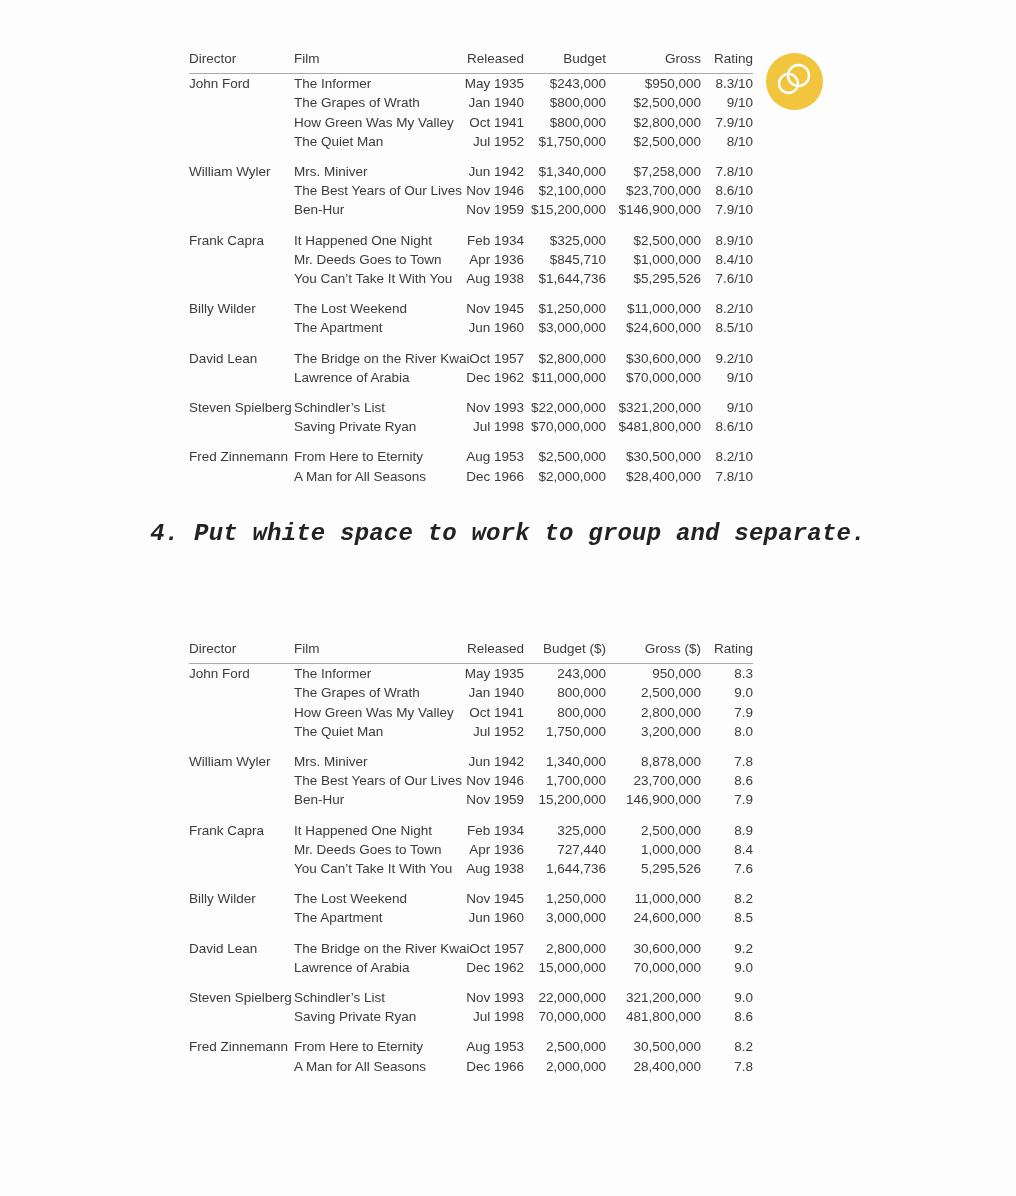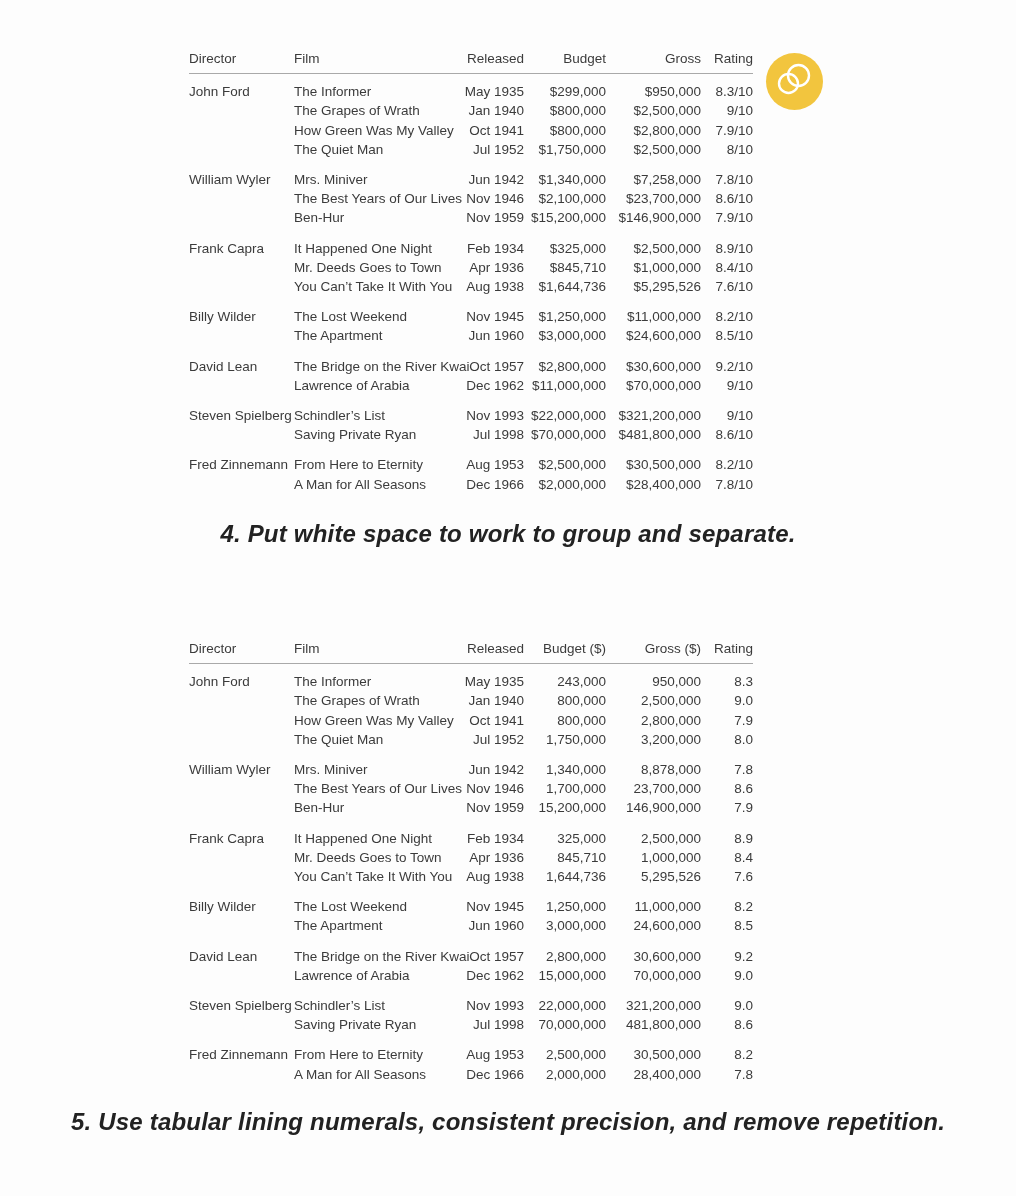--- a/index.html
+++ b/index.html
@@ -16,28 +16,28 @@
   #table2 { top:639px; }
 
   .thead, .row {
     display:grid;
     grid-template-columns:105px 168px 62px 82px 95px 52px;
     line-height:19.2px;
     white-space:nowrap;
   }
   .thead .th { padding-bottom:5px; border-bottom:1px solid #a9a9a9; }
   .c-right { text-align:right; }
-  .tbody { margin-top:8px; }
+  .tbody { }
   .group + .group { margin-top:11px; }
   .cell { overflow:visible; }
 
   .caption {
     position:absolute; left:0; right:0;
     text-align:center;
-    font-family:Liberation Sans, sans-serif;
+    font-family:Liberation Mono, monospace;
     font-style:italic; font-weight:600;
     font-size:24px; line-height:30px;
     color:#222222; letter-spacing:0.2px;
   }
   #caption1 { top:519px; }
   #caption2 { top:1107px; }
 
   .badge {
     position:absolute; left:766px; top:53px;
     width:57px; height:57px; border-radius:50%;
@@ -59,21 +59,21 @@
       <div class="th cell c-right">Budget</div>
       <div class="th cell c-right">Gross</div>
       <div class="th cell c-right">Rating</div>
     </div>
     <div class="tbody">
         <div class="group">
           <div class="row">
             <div class="cell">John Ford</div>
             <div class="cell">The Informer</div>
             <div class="cell c-right">May 1935</div>
-            <div class="cell c-right">$299,000</div>
+            <div class="cell c-right">$243,000</div>
             <div class="cell c-right">$950,000</div>
             <div class="cell c-right">8.3/10</div>
           </div>
           <div class="row">
             <div class="cell"></div>
             <div class="cell">The Grapes of Wrath</div>
             <div class="cell c-right">Jan 1940</div>
             <div class="cell c-right">$800,000</div>
             <div class="cell c-right">$2,500,000</div>
             <div class="cell c-right">9/10</div>
@@ -307,21 +307,21 @@
             <div class="cell">It Happened One Night</div>
             <div class="cell c-right">Feb 1934</div>
             <div class="cell c-right">325,000</div>
             <div class="cell c-right">2,500,000</div>
             <div class="cell c-right">8.9</div>
           </div>
           <div class="row">
             <div class="cell"></div>
             <div class="cell">Mr. Deeds Goes to Town</div>
             <div class="cell c-right">Apr 1936</div>
-            <div class="cell c-right">845,710</div>
+            <div class="cell c-right">727,440</div>
             <div class="cell c-right">1,000,000</div>
             <div class="cell c-right">8.4</div>
           </div>
           <div class="row">
             <div class="cell"></div>
             <div class="cell">You Can’t Take It With You</div>
             <div class="cell c-right">Aug 1938</div>
             <div class="cell c-right">1,644,736</div>
             <div class="cell c-right">5,295,526</div>
             <div class="cell c-right">7.6</div>
@@ -395,15 +395,14 @@
             <div class="cell">A Man for All Seasons</div>
             <div class="cell c-right">Dec 1966</div>
             <div class="cell c-right">2,000,000</div>
             <div class="cell c-right">28,400,000</div>
             <div class="cell c-right">7.8</div>
           </div>
         </div>
       </div>
   </section>
 
-  <div class="caption" id="caption2">5. Use tabular lining numerals, consistent precision, and remove repetition.</div>
 
 </div>
 
 </body></html>

